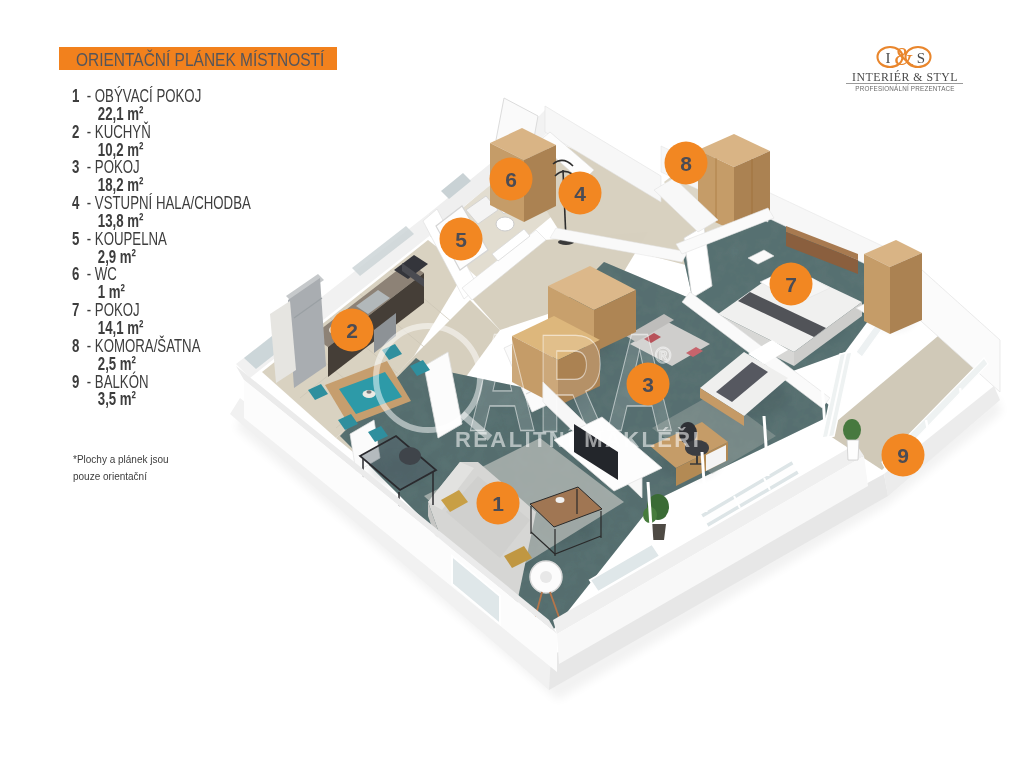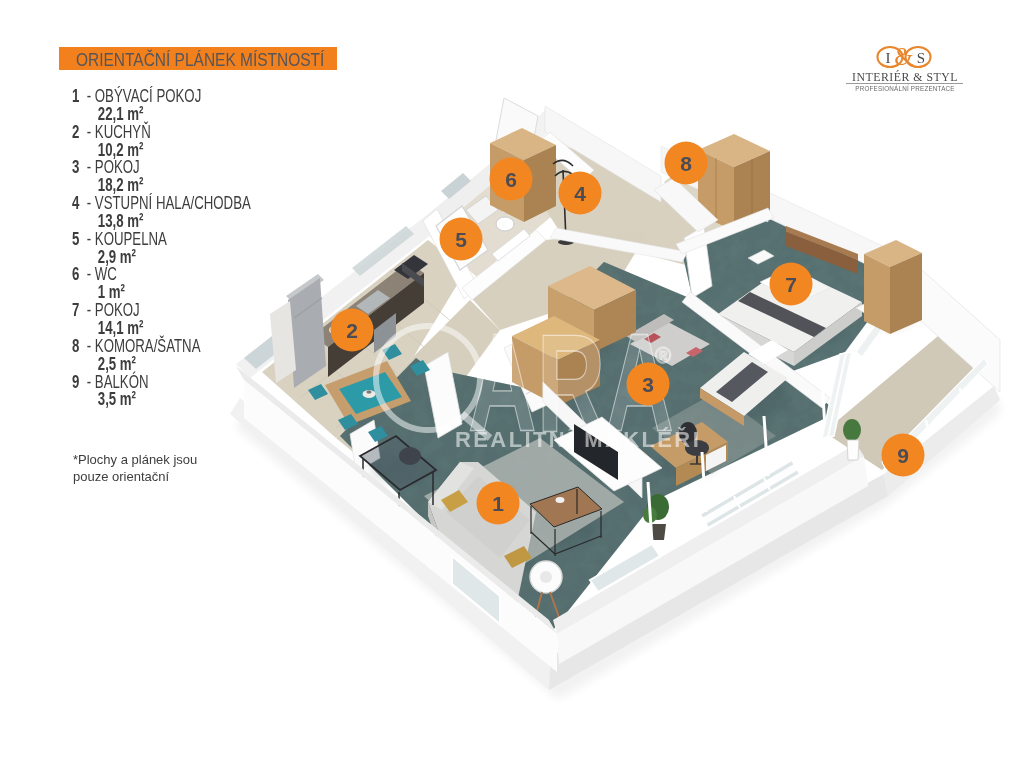--- a/index.html
+++ b/index.html
@@ -26,21 +26,21 @@
        <b>2,9 m²</b>
 <b>6</b>  - WC
        <b>1 m²</b>
 <b>7</b>  - POKOJ
        <b>14,1 m²</b>
 <b>8</b>  - KOMORA/ŠATNA
        <b>2,5 m²</b>
 <b>9</b>  - BALKÓN
        <b>3,5 m²</b></div>
 
-  <div class="abs" style="left:73px;top:452px;font-size:13px;line-height:16.5px;color:#3d3d3d;">*Plochy  a plánek jsou<br>pouze orientační</div>
+  <div class="abs" style="left:73px;top:452px;font-size:10px;line-height:16.5px;color:#3d3d3d;">*Plochy  a plánek jsou<br>pouze orientační</div>
 
   <div class="abs" style="left:830px;top:38px;width:160px;height:60px;">
     <svg width="160" height="60" viewBox="0 0 160 60">
 
       <g fill="none" stroke="#E9862C" stroke-width="2.1">
         <ellipse cx="60" cy="19" rx="12.5" ry="10"></ellipse>
         <ellipse cx="88" cy="19" rx="12.5" ry="10"></ellipse>
       </g>
 
       <text x="74" y="27" text-anchor="middle" font-family="Liberation Serif, serif" font-size="25" fill="#E9862C">&amp;</text>

